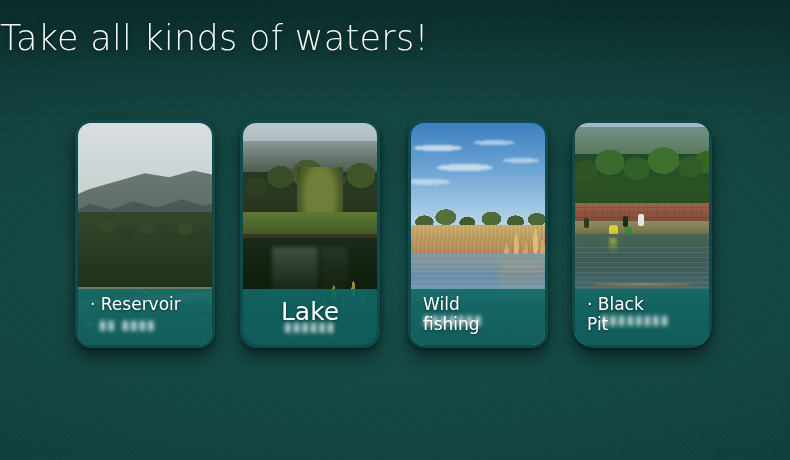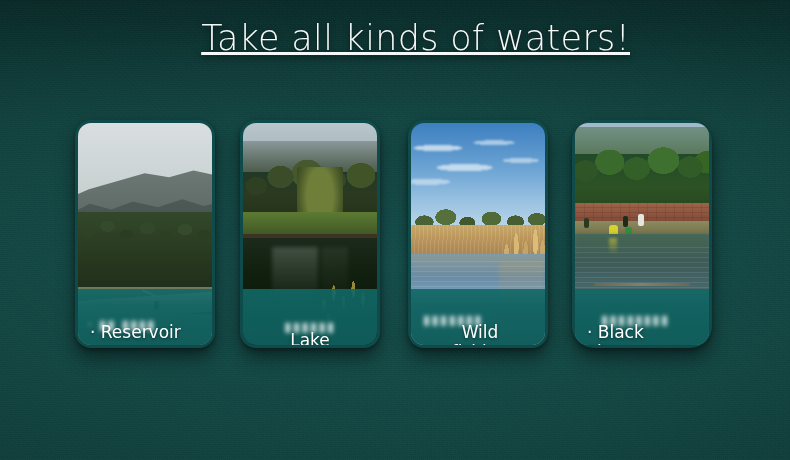--- a/index.html
+++ b/index.html
@@ -23,28 +23,27 @@
     position:absolute;inset:0;opacity:.5;
     background-image:
       repeating-linear-gradient(0deg, rgba(255,255,255,.022) 0 1px, rgba(0,0,0,.022) 1px 2px),
       repeating-linear-gradient(90deg, rgba(255,255,255,.018) 0 1px, rgba(0,0,0,.018) 1px 2px),
       repeating-linear-gradient(45deg, rgba(255,255,255,.012) 0 2px, rgba(0,0,0,.012) 2px 4px);
   }
 
   
   #title{
     position:absolute;left:0;top:18px;width:630px;
-    text-align:right;
+    text-align:left;
     color:#f3f8f8;
     font-size:35px;
     font-weight:300;
     letter-spacing:.3px;
     text-shadow:0 2px 6px rgba(0,0,0,.55), 0 0 1px rgba(0,0,0,.6);
     white-space:nowrap;
-    text-decoration:underline;
   }
 
   
   #cards{
     position:absolute;left:0;top:120px;width:790px;height:235px;
   }
   .card{
     position:absolute;top:0;width:140px;height:228px;
     border-radius:16px;
     background:#0f4b4b;
@@ -63,24 +62,24 @@
   .label-band{
     position:absolute;left:0;right:0;bottom:0;height:56px;
     background:linear-gradient(180deg, rgba(17,104,101,.90) 0%, rgba(16,98,96,.96) 30%, rgba(15,92,90,.98) 100%);
     color:#ffffff;
     box-sizing:border-box;
   }
   .label-text{
     position:absolute;left:0;right:0;top:6px;
     font-size:17px;font-weight:400;line-height:19px;
     text-shadow:0 1px 3px rgba(0,0,0,.5);
-    padding:0 8px;box-sizing:border-box;margin-top:28px;
+    padding:0 8px;box-sizing:border-box;
   }
   .label-text.left{text-align:left;padding-left:12px;}
-  .label-text.center{text-align:center;font-size:17px;line-height:30px;top:8px;}
+  .label-text.center{text-align:center;font-size:25px;line-height:30px;top:8px;}
   .label-sub{
     position:absolute;left:0;right:0;
     font-size:13px;line-height:15px;
     color:rgba(255,255,255,.80);
     filter:blur(2.1px);
     letter-spacing:1.4px;
     padding:0 10px;box-sizing:border-box;
     pointer-events:none;
   }
 
@@ -295,21 +294,21 @@
         <div class="p3-trees"></div>
         <div class="p3-reedbank"></div>
         <div class="p3-reedtex"></div>
         <div class="p3-reedright"></div>
         <div class="p3-water"></div>
         <div class="p3-wrefl"></div>
         <div class="p3-wrefl2"></div>
         <div class="p3-wlines"></div>
       </div>
       <div class="label-band">
-        <div class="label-text left" style="white-space:pre-line;line-height:20px;top:5px;text-align:center;">Wild
+        <div class="label-text left" style="white-space:pre-line;line-height:20px;top:5px;">Wild
 fishing</div>
         <div class="label-sub" style="top:23px;padding-left:12px;">▮▮▮▮▮▮▮</div>
       </div>
     </div>
   </div>
 
   <div class="card" style="left:572px;border-radius:22px;">
     <div class="card-inner">
       <div class="photo">
         <div class="p4-sky"></div>

